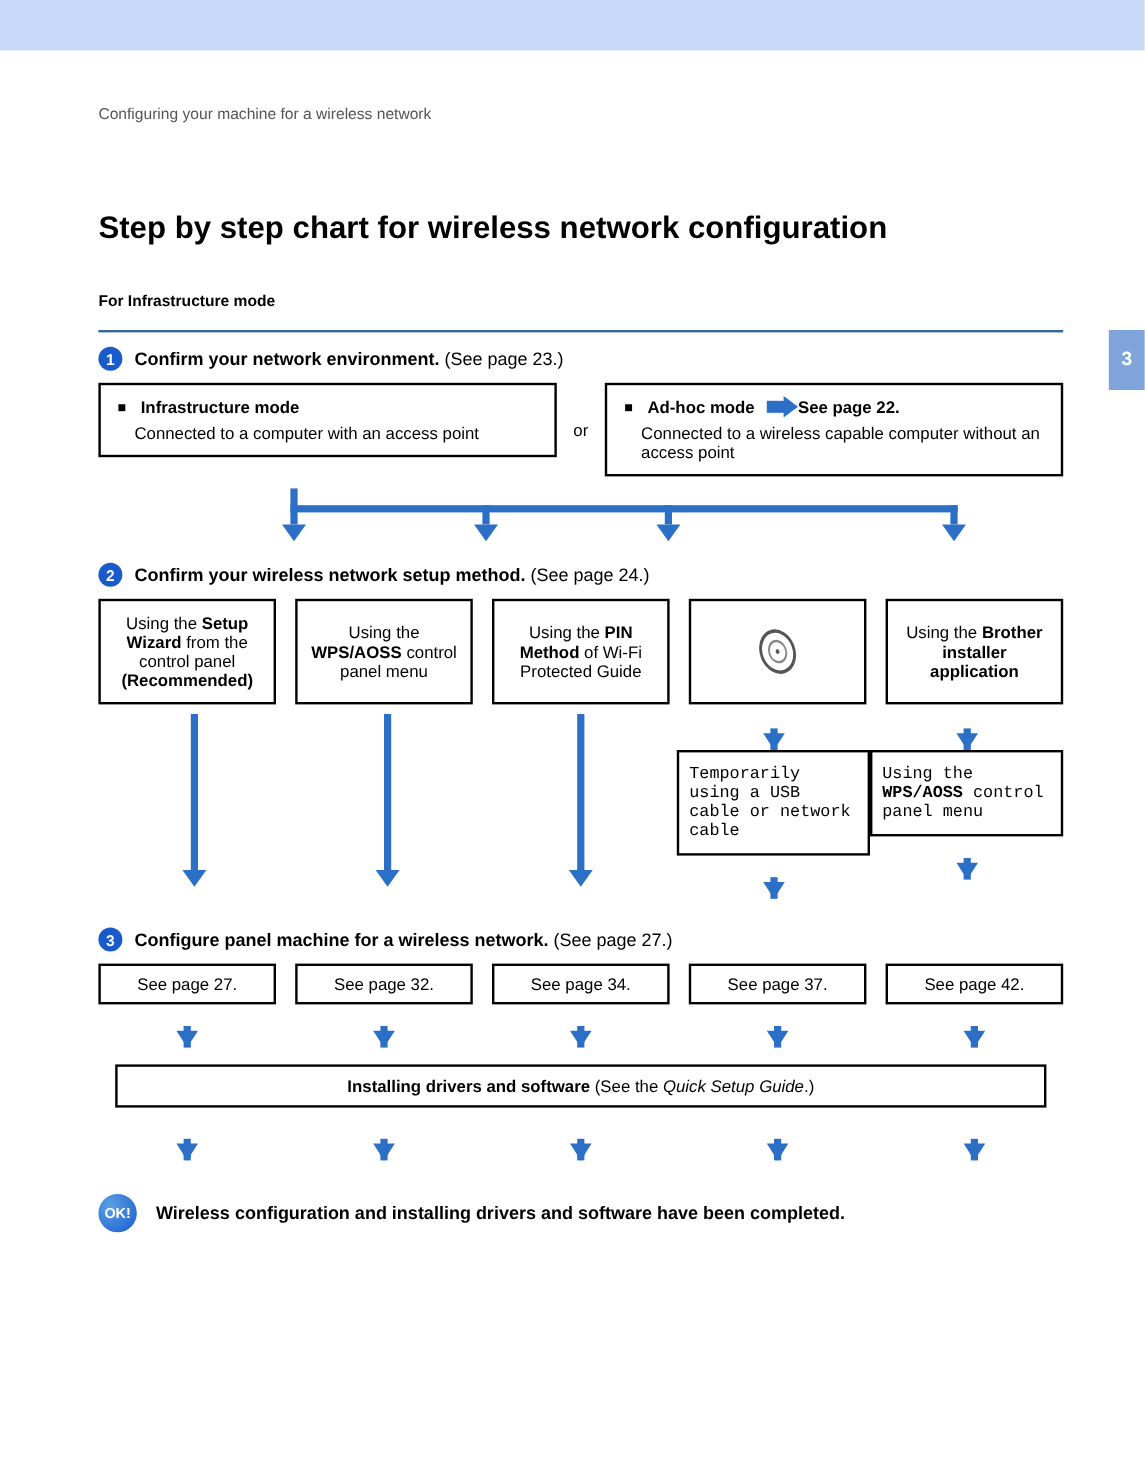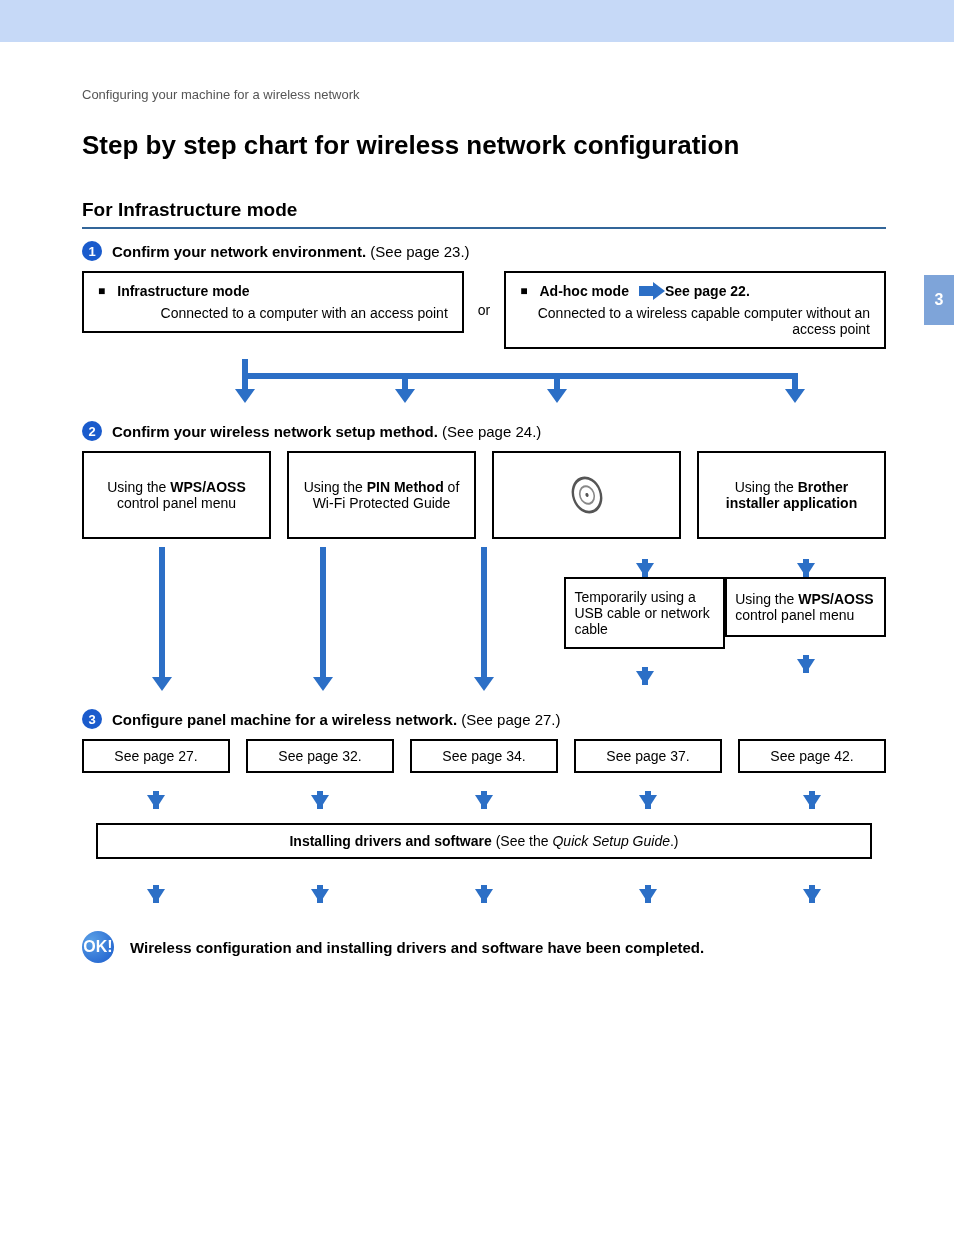--- a/index.html
+++ b/index.html
@@ -1,32 +1,32 @@
 <!DOCTYPE html>
 <html><head>
 <meta charset="utf-8">
 <style>
   * { box-sizing: border-box; margin: 0; padding: 0; }
   body { font-family: Arial, Helvetica, sans-serif; font-size: 14px; color: #000; background: #fff; width: 954px; position: relative; }
   .header-bar { height: 42px; background: #c6d9f7; }
   .page { padding: 45px 68px 0 82px; position: relative; }
-  .running-head { font-size: 13px; color: #555; margin-bottom: 28px; }
+  .running-head { font-size: 13px; color: #555; margin-bottom: 72px; }
   .page-title { font-size: 26px; font-weight: bold; margin-bottom: 38px; }
-  .section-title { font-size: 19px; font-weight: bold; border-bottom: 2px solid #336699; padding-bottom: 6px; }
+  .section-title { font-size: 13px; font-weight: bold; border-bottom: 2px solid #336699; padding-bottom: 17px; }
   .side-tab { position: absolute; right: 0; top: 275px; width: 30px; height: 50px; background: #7ea4d9; color: #fff; font-weight: bold; display: flex; align-items: center; justify-content: center; font-size: 16px; }
 
   .step-row { display: flex; align-items: center; gap: 10px; margin: 12px 0 10px 0; }
   .step-bullet { width: 20px; height: 20px; border-radius: 50%; background: #1a5bcc; color: #fff; font-size: 13px; font-weight: bold; display: flex; align-items: center; justify-content: center; flex-shrink: 0; }
   .step-text { font-size: 15px; }
   .step-text b { font-weight: bold; }
 
   .two-col { display: flex; align-items: flex-start; gap: 10px; margin: 10px 0; }
   .mode-box { border: 2.5px solid #000; padding: 10px 14px; flex: 1; }
   .mode-box .mode-title { font-weight: bold; margin-bottom: 6px; display: flex; align-items: center; gap: 6px; }
-  .mode-box .mode-desc { font-size: 14px; padding-left: 14px; text-align: right; }
+  .mode-box .mode-desc { font-size: 14px; padding-left: 14px; }
   .or { align-self: center; font-size: 14px; padding: 0 4px; }
 
   .sq-bullet { font-size: 12px; margin-right: 6px; }
 
   .arrow-split { position: relative; height: 50px; margin: 6px 0 4px 0; }
   .arrow-split .stem { position: absolute; left: 160px; top: 0; width: 6px; height: 14px; background: #2c6fc6; }
   .arrow-split .bar  { position: absolute; left: 160px; right: 88px; top: 14px; height: 6px; background: #2c6fc6; }
   .arrow-split .drop { position: absolute; top: 14px; width: 6px; height: 16px; background: #2c6fc6; }
   .arrow-split .head { position: absolute; top: 30px; width: 0; height: 0; border-left: 10px solid transparent; border-right: 10px solid transparent; border-top: 14px solid #2c6fc6; }
 
@@ -42,29 +42,29 @@
   .short-arrow { width: 0; height: 0; border-left: 9px solid transparent; border-right: 9px solid transparent; border-top: 14px solid #2c6fc6; position: relative; margin: 0 auto; }
   .short-arrow::before { content:""; position:absolute; left:-3px; top:-18px; width:6px; height:18px; background:#2c6fc6; }
   .short-arrow-wrap { height: 30px; display:flex; align-items:flex-end; justify-content:center; }
 
   .long-arrow { width: 6px; background: #2c6fc6; margin: 0 auto; position: relative; }
   .long-arrow::after { content:""; position:absolute; bottom:-14px; left:-7px; width:0; height:0; border-left:10px solid transparent; border-right:10px solid transparent; border-top:14px solid #2c6fc6; }
 
   .install-box { border: 2.5px solid #000; text-align: center; padding: 8px 10px; font-size: 14px; margin: 14px; }
 
   .ok-row { display:flex; align-items:center; gap: 16px; margin-top: 28px; }
-  .ok-badge { width: 32px; height: 32px; border-radius: 50%; background: radial-gradient(circle at 30% 30%, #5aa0e6, #1a5bcc); color:#fff; font-size:16px; font-weight:bold; display:flex; align-items:center; justify-content:center; flex-shrink:0; }
+  .ok-badge { width: 32px; height: 32px; border-radius: 50%; background: radial-gradient(circle at 30% 30%, #5aa0e6, #1a5bcc); color:#fff; font-size:12px; font-weight:bold; display:flex; align-items:center; justify-content:center; flex-shrink:0; }
 
   .page-num { position: absolute; right: 52px; bottom: -64px; font-size: 12px; font-weight: bold; }
   .page-num-bar { position:absolute; right:30px; bottom:-62px; width:18px; height:8px; background:#7ea4d9; }
 
   .inline-arrow { display:inline-block; width:16px; height:10px; background:#2c6fc6; position:relative; vertical-align:middle; margin:0 4px; }
   .inline-arrow::after { content:""; position:absolute; right:-10px; top:-4px; width:0; height:0; border-top:9px solid transparent; border-bottom:9px solid transparent; border-left:12px solid #2c6fc6; }
 
-  .mid-grid { display:flex; gap:0; margin-top:8px; }
+  .mid-grid { display:flex; gap:0; margin-top:8px;font-family:Liberation Mono, monospace; }
   .mid-grid > div { flex:1; display:flex; flex-direction:column; align-items:center; }
 </style>
 </head>
 <body>
 
 <div class="header-bar"></div>
 <div class="side-tab">3</div>
 
 <div class="page">
   <div class="running-head">Configuring your machine for a wireless network</div>
@@ -114,20 +114,25 @@
   <div class="step-row">
     <div class="step-bullet">2</div>
     <div class="step-text">
       <b>Confirm your wireless network setup method.</b><span> (See page 24.)</span>
     </div>
   </div>
 
   <div class="five-col">
     <div>
         <div class="method-box">
+      <div><span>Using the </span><b>Setup Wizard</b><span> from the control panel </span><b>(Recommended)</b></div>
+    </div>
+      </div>
+    <div>
+        <div class="method-box">
       <div><span>Using the </span><b>WPS/AOSS</b><span> control panel menu</span></div>
     </div>
       </div>
     <div>
         <div class="method-box">
       <div><span>Using the </span><b>PIN Method</b><span> of Wi-Fi Protected Guide</span></div>
     </div>
       </div>
     <div>
         <div class="method-box">

